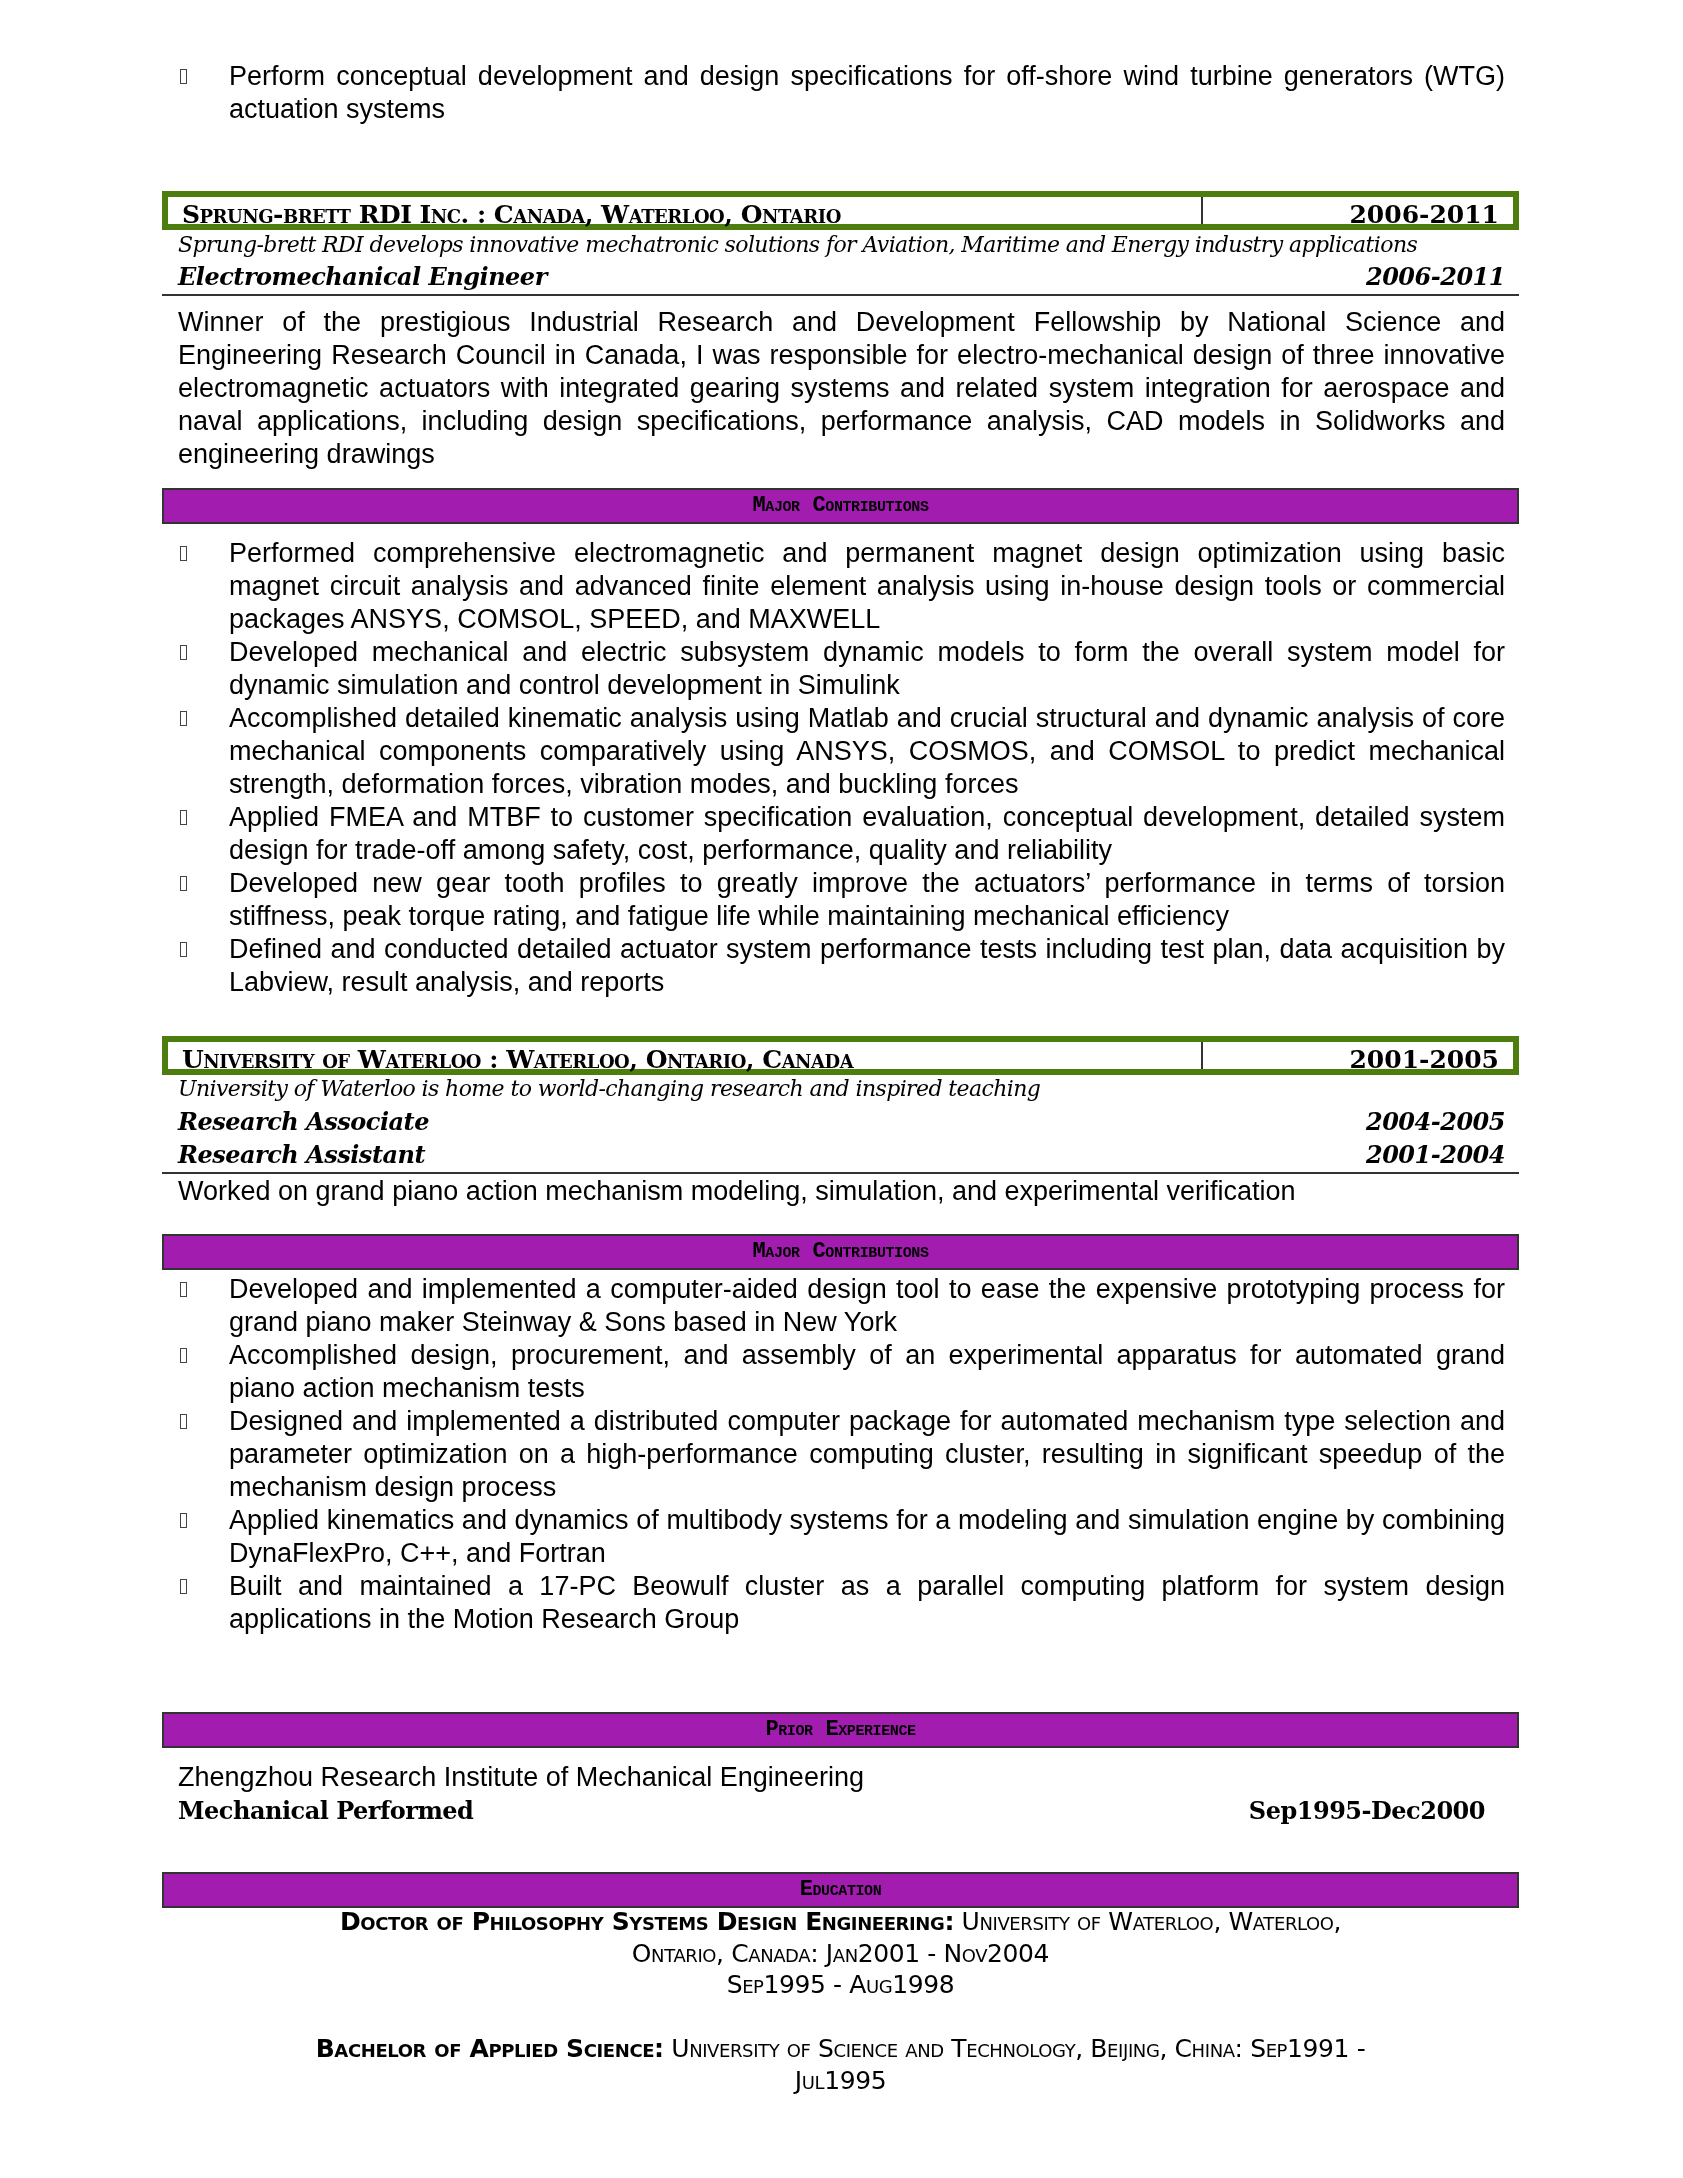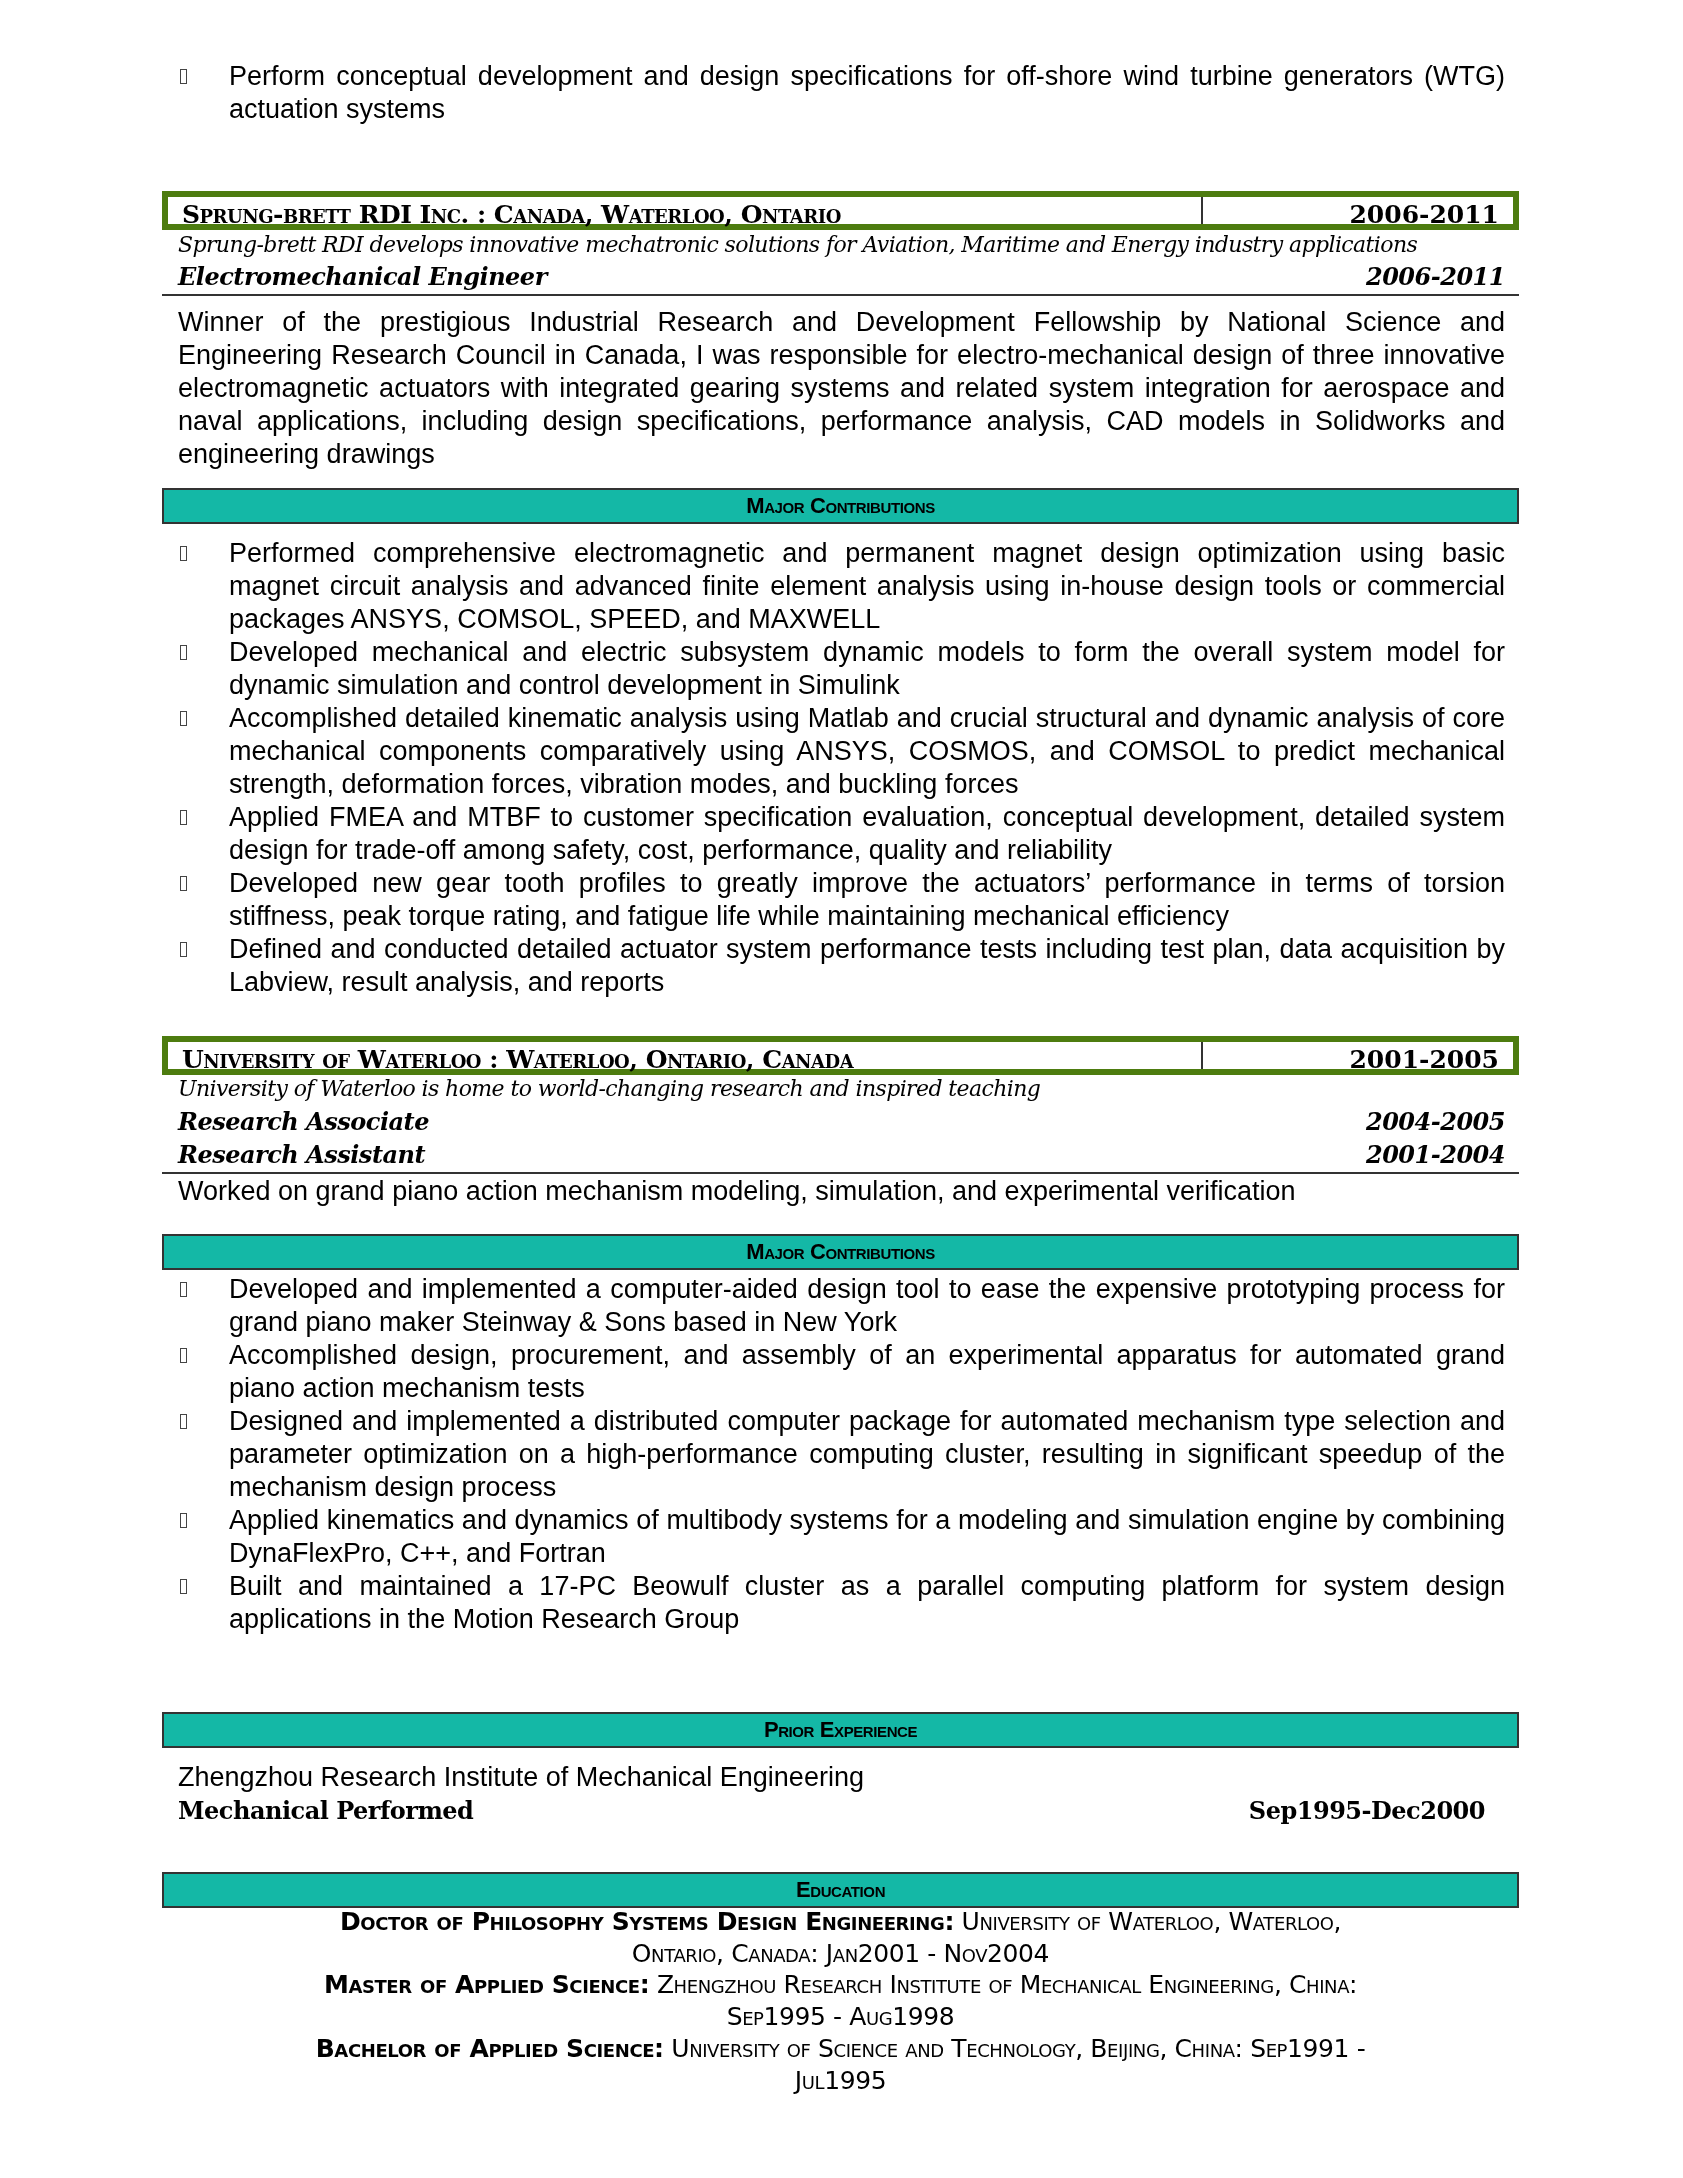--- a/index.html
+++ b/index.html
@@ -7,21 +7,21 @@
   .sans { font-family: "Liberation Sans", sans-serif; font-size:27px; line-height:33px; }
   .bullet-list { position:absolute; left:176px; width:1329px; }
   .bullet-item { position:relative; padding-left:53px; text-align:justify; text-align-last:left; }
   .bullet-glyph { position:absolute; left:4px; top:9px; width:7px; height:15px; border:1px solid #444; box-sizing:border-box; }
   .company-box { position:absolute; left:162px; width:1357px; height:39px; border:6px solid #4d7c0f; box-sizing:border-box; display:flex; }
   .company-name { flex:1; padding-left:14px; font-family:"DejaVu Serif", serif; font-weight:bold; font-size:25px; line-height:35px; font-variant:small-caps; letter-spacing:-0.5px; }
   .company-years { width:312px; border-left:2px solid #333; text-align:right; padding-right:14px; box-sizing:border-box; font-family:"DejaVu Serif", serif; font-weight:bold; font-size:25px; line-height:35px; }
   .tagline { position:absolute; left:178px; font-family:"DejaVu Serif", serif; font-style:italic; font-size:22px; line-height:28px; letter-spacing:-0.6px; }
   .role-row { position:absolute; left:178px; width:1327px; display:flex; justify-content:space-between; font-family:"DejaVu Serif", serif; font-style:italic; font-weight:bold; font-size:24px; line-height:32px; letter-spacing:-0.5px; }
   .rule { position:absolute; left:162px; width:1357px; height:0; border-top:2px solid #333; }
-  .section-bar { position:absolute; left:162px; width:1357px; height:36px; background:#14b8a6; border:2px solid #333; box-sizing:border-box; text-align:center; font-family:Liberation Sans, sans-serif; font-weight:bold; font-size:22px; line-height:32px; font-variant:small-caps; letter-spacing:-0.4px; }
+  .section-bar { position:absolute; left:162px; width:1357px; height:36px; background:#a21caf; border:2px solid #333; box-sizing:border-box; text-align:center; font-family:Liberation Mono, monospace; font-weight:bold; font-size:22px; line-height:32px; font-variant:small-caps; letter-spacing:-0.4px; }
   .para { position:absolute; left:178px; width:1327px; text-align:justify; text-align-last:left; }
   .edu { position:absolute; left:162px; width:1357px; text-align:center; font-family:"DejaVu Sans", sans-serif; font-size:25px; line-height:32px; font-variant:small-caps; letter-spacing:-0.4px; }
   .edu b { font-weight:bold; }
   .prior-row { position:absolute; left:178px; width:1307px; display:flex; justify-content:space-between; font-family:"DejaVu Serif", serif; font-weight:bold; font-size:24px; line-height:32px; letter-spacing:-0.5px; }
 </style>
 </head>
 <body>
 
 <div class="bullet-list sans" style="top:60px;">
   <div class="bullet-item">
@@ -83,20 +83,19 @@
   <span>Mechanical Performed</span>
   <span>Sep1995-Dec2000</span>
 </div>
 
 <div class="section-bar" style="top:1860px;margin-top:12px;">Education</div>
 <div class="edu" style="top:1906px;">
   <div><b>Doctor of Philosophy Systems Design Engineering:</b><span> University of Waterloo, Waterloo,</span></div>
   <div>Ontario, Canada: Jan2001 - Nov2004</div>
 </div>
 <div class="edu" style="top:1969px;">
-  <div><b>Master of Applied Science:</b><span> Zhengzhou Research Institute of Mechanical Engineering, China:</span></div>
   <div>Sep1995 - Aug1998</div>
 </div>
 <div class="edu" style="top:2033px;">
   <div><b>Bachelor of Applied Science:</b><span> University of Science and Technology, Beijing, China: Sep1991 -</span></div>
   <div>Jul1995</div>
 </div>
 
 
 </body></html>

